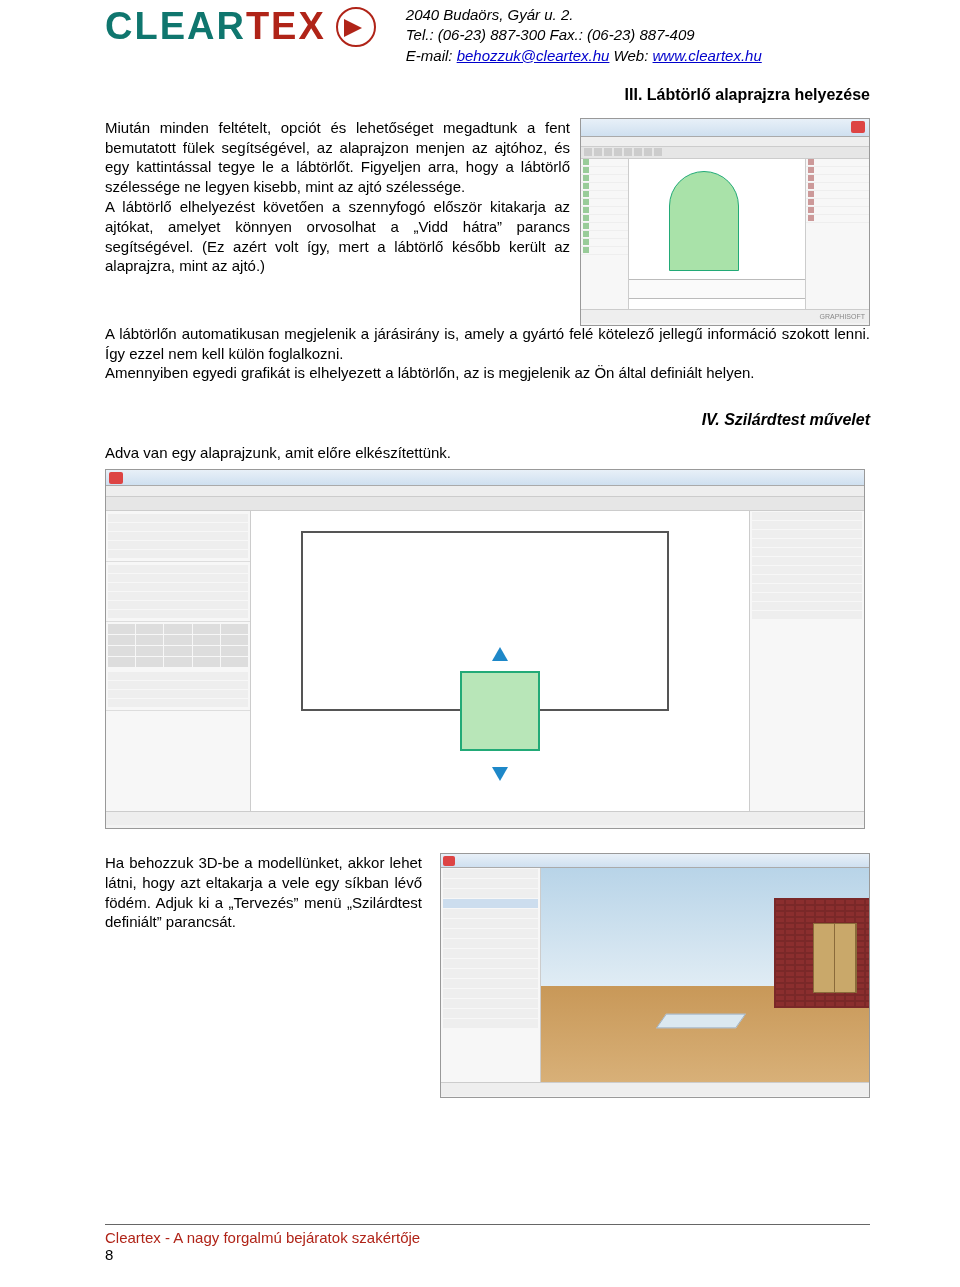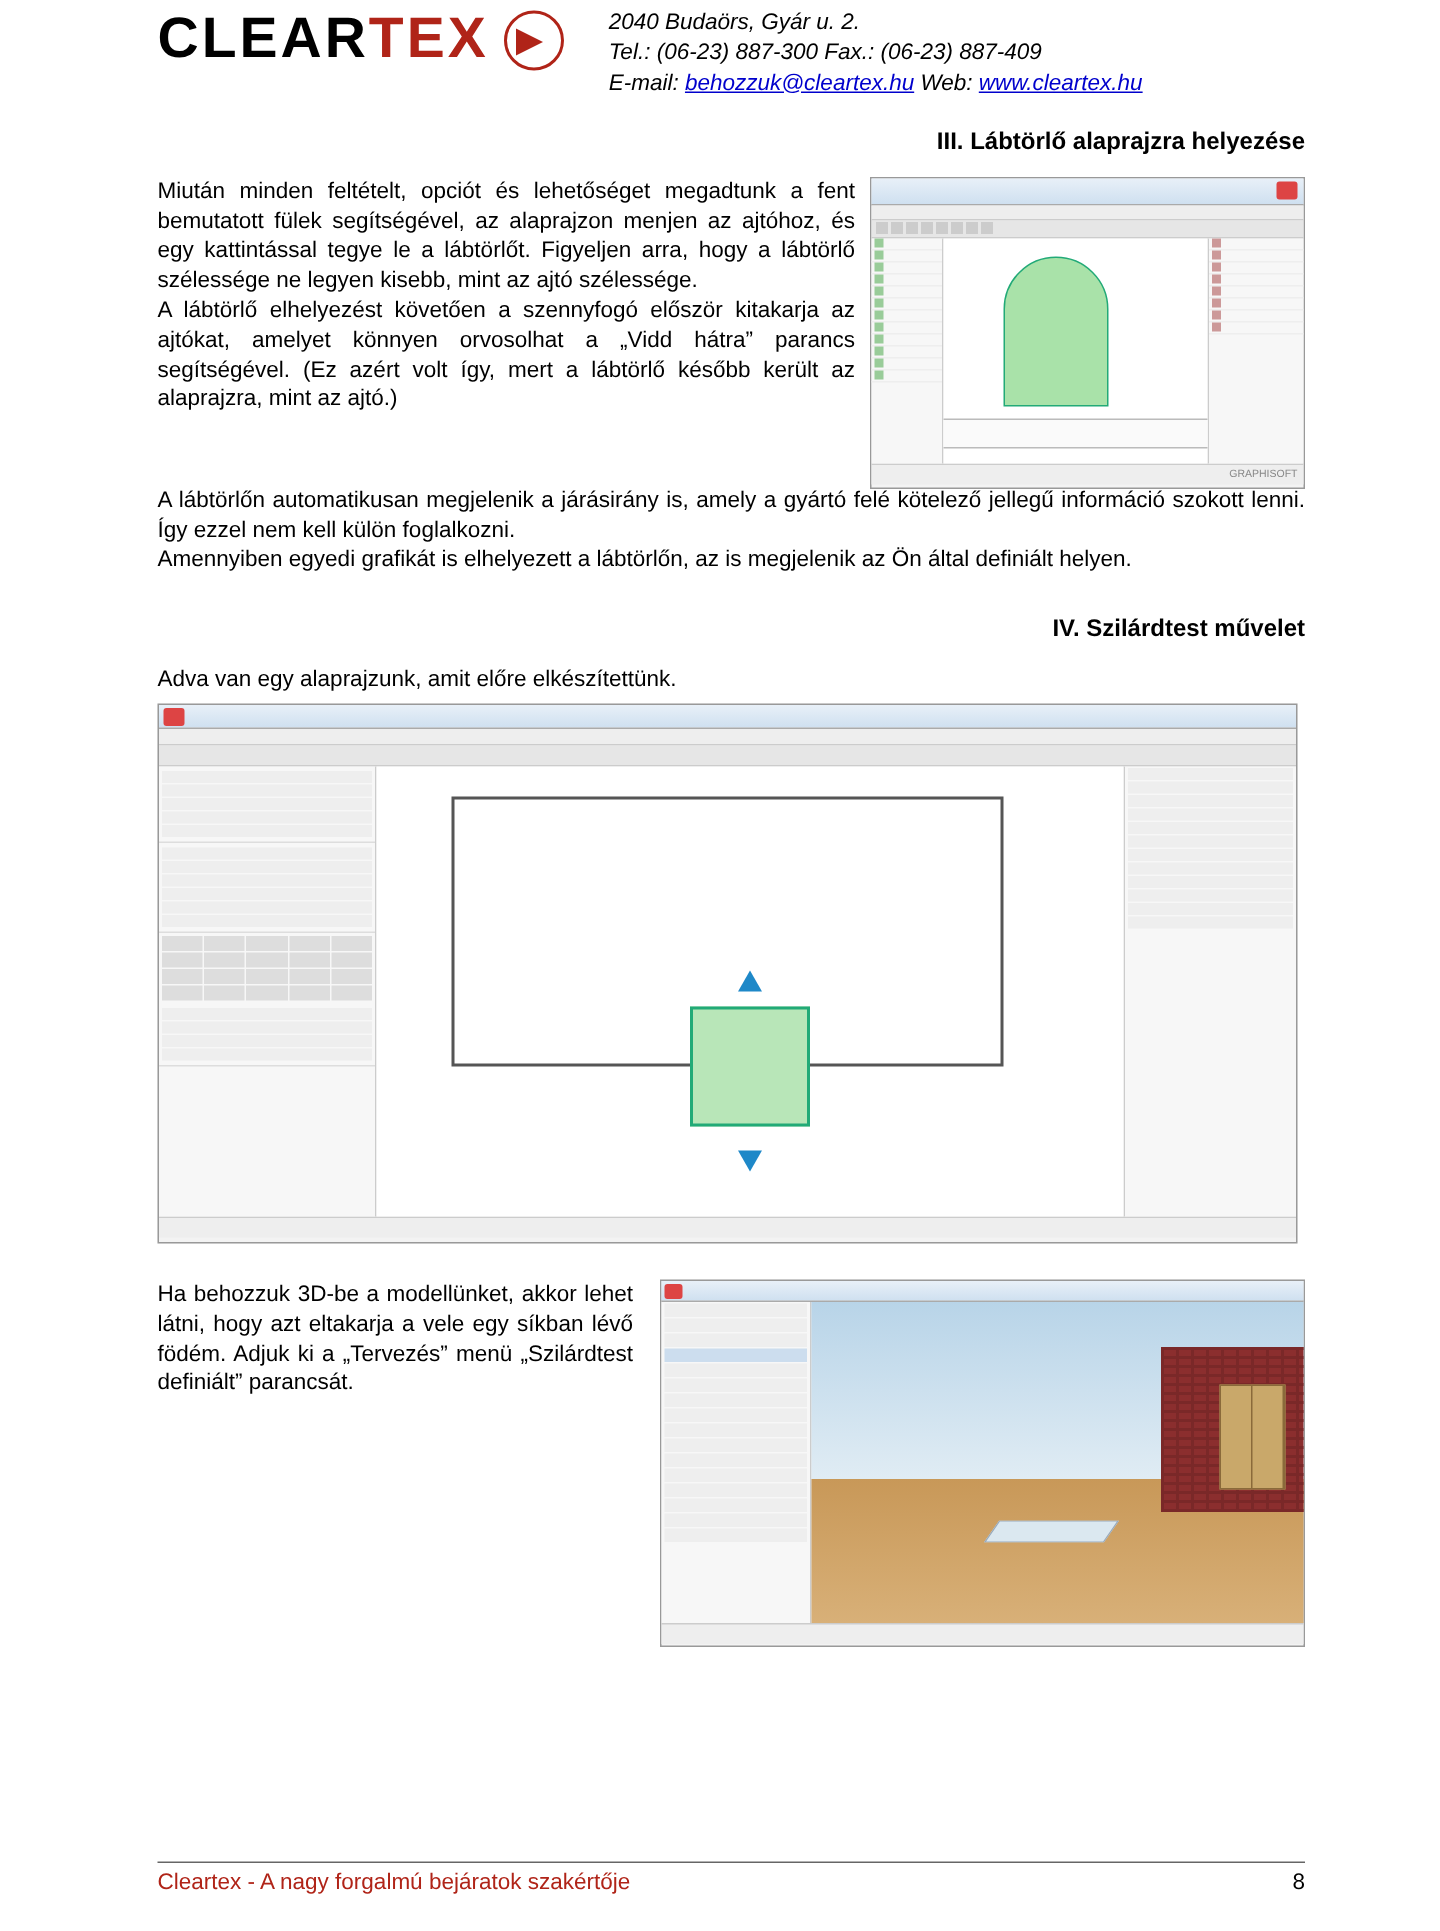--- a/index.html
+++ b/index.html
@@ -22,21 +22,21 @@
     padding-bottom: 8px;
   }
   .logo {
     font-weight: bold;
     font-size: 38px;
     letter-spacing: 2px;
     display: flex;
     align-items: center;
     gap: 10px;
   }
-  .logo .c1 { color: #000000; }
+  .logo .c1 { color: #0f766e; }
   .logo .c2 { color: #b02418; }
   .logo-icon {
     width: 40px; height: 40px;
     border: 2px solid #b02418;
     border-radius: 50%;
     position: relative;
     display: inline-flex;
     align-items: center;
     justify-content: center;
   }
@@ -153,20 +153,21 @@
 
   .footer {
     position: absolute;
     left: 105px; right: 90px;
     bottom: 24px;
     border-top: 1px solid #666;
     padding-top: 4px;
     display: flex;
     justify-content: space-between;
     font-size: 15px;
+    flex-direction: column;
   }
   .footer .t { color: #b02418; }
   .footer .pn { color: #000; }
 </style>
 </head>
 <body>
 
 <div class="page">
 
   <div class="header">
@@ -282,21 +283,21 @@
         <div class="status">
             <span class="gs">GRAPHISOFT</span>
           </div>
       </div>
     </div>
   </div>
 
   <div class="body-text" style="white-space:pre-line; margin-top:-2px;">A lábtörlőn automatikusan megjelenik a járásirány is, amely a gyártó felé kötelező jellegű információ szokott lenni. Így ezzel nem kell külön foglalkozni.
 Amennyiben egyedi grafikát is elhelyezett a lábtörlőn, az is megjelenik az Ön által definiált helyen.</div>
 
-  <div class="section-title" style="margin-top:28px;">IV. Szilárdtest művelet</div>
+  <div class="section-title" style="margin-top:28px;font-style:italic;">IV. Szilárdtest művelet</div>
   <div class="body-text" style="margin-bottom:4px;">Adva van egy alaprajzunk, amit előre elkészítettünk.</div>
 
   <div class="screenshot ss2">
     <div class="tb">
         <div class="redx"></div>
       </div>
     <div class="menubar"></div>
     <div class="toolbars"></div>
     <div class="body">
       <div class="lp">

